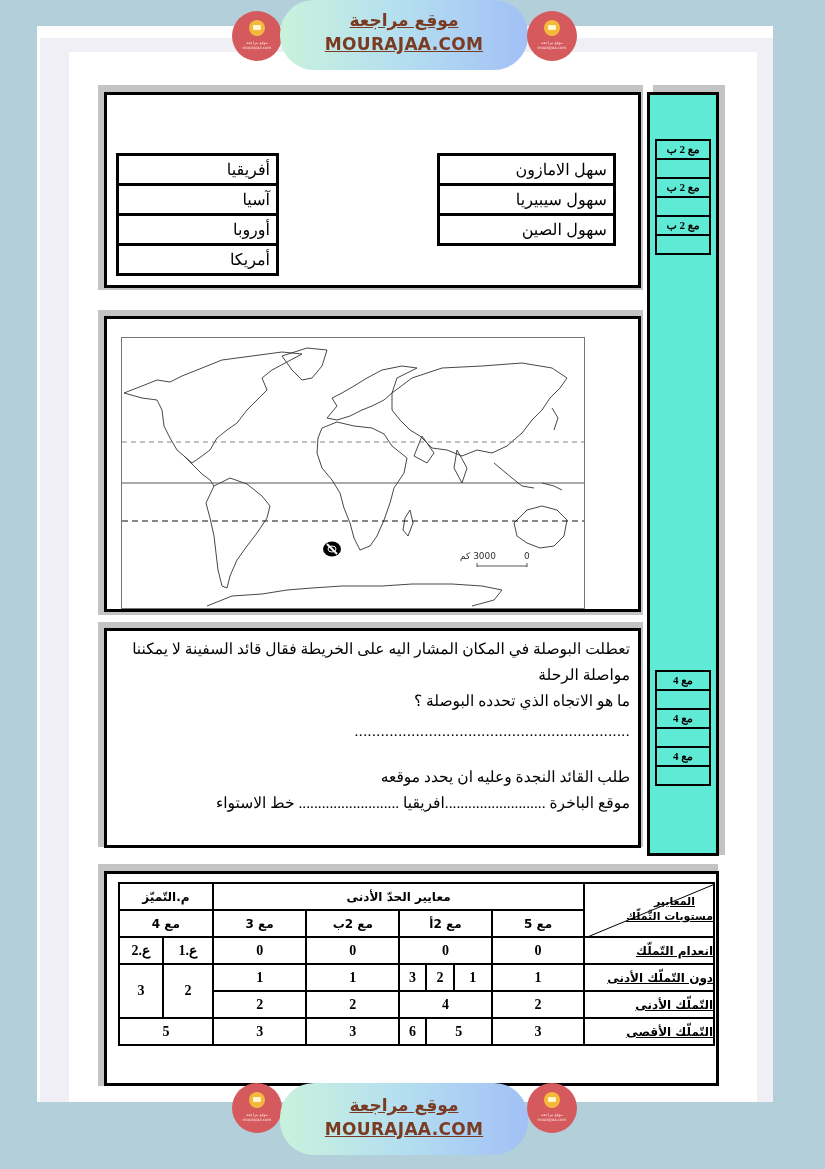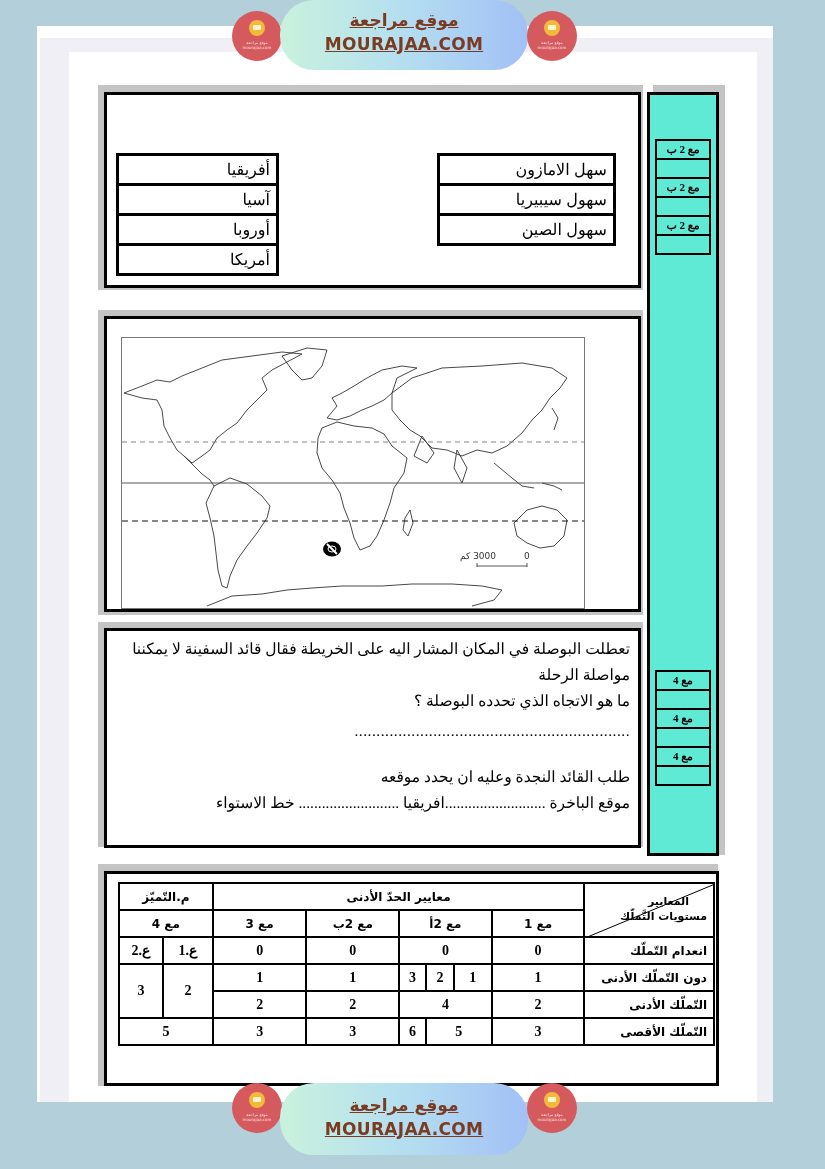--- a/index.html
+++ b/index.html
@@ -32,21 +32,21 @@
   .side-col { position: absolute; background: #5eead4; border: 3px solid #000; }
   table.score { position: absolute; border-collapse: collapse; width: 56px; }
   table.score td { border: 2px solid #000; height: 19px; font-family: "Liberation Serif", serif; font-weight: bold; font-size: 11px; text-align: center; direction: rtl; }
 
   .map-frame { position: absolute; border: 1px solid #777; background: #fff; overflow: hidden; }
 
   .q2-text { position: absolute; direction: rtl; font-family: Liberation Serif, serif; font-size: 15.5px; line-height: 24px; text-align: right; }
 
   table.grid { position: absolute; border-collapse: collapse; direction: rtl; font-family: "Liberation Serif", serif; font-weight: bold; font-size: 14px; }
   table.grid td { border: 2px solid #000; text-align: center; height: 27px; }
-  table.grid td.lbl { text-align: right; padding-right: 6px; font-size: 12px; font-family: "DejaVu Sans", sans-serif; }
+  table.grid td.lbl { text-align: right; padding-right: 0; font-size: 12px; font-family: "DejaVu Sans", sans-serif; text-decoration: underline; }
   table.grid td.hdr { font-size: 12px; font-family: "DejaVu Sans", sans-serif; }
 </style>
 </head>
 <body>
 
 <div class="paper-outer"></div>
 <div class="paper-mid"></div>
 <div class="paper-inner"></div>
 
 <div class="logo-circle" style="left:232px; top:11px;">
@@ -236,21 +236,21 @@
         <svg style="position:absolute; left:0; top:0;" width="130" height="54">
               <line x1="0" y1="54" x2="130" y2="0" stroke="#000" stroke-width="1"></line>
             </svg>
         <div style="font-size:11px; text-align:right; padding-right:18px; line-height:14px;">المعايير</div>
         <div style="font-size:11px; text-align:right; line-height:16px;">مستويات التَّملّك</div>
       </td>
       <td colspan="6" class="hdr">معايير الحدّ الأدنى</td>
       <td colspan="2" class="hdr">م.التّميّز</td>
     </tr>
     <tr>
-      <td class="hdr">مع 1</td>
+      <td class="hdr">مع 5</td>
       <td colspan="3" class="hdr">مع 2أ</td>
       <td class="hdr">مع 2ب</td>
       <td class="hdr">مع 3</td>
       <td colspan="2" class="hdr">مع 4</td>
     </tr>
     <tr>
       <td class="lbl">انعدام التّملّك</td>
       <td>0</td>
       <td colspan="3">0</td>
       <td>0</td>

